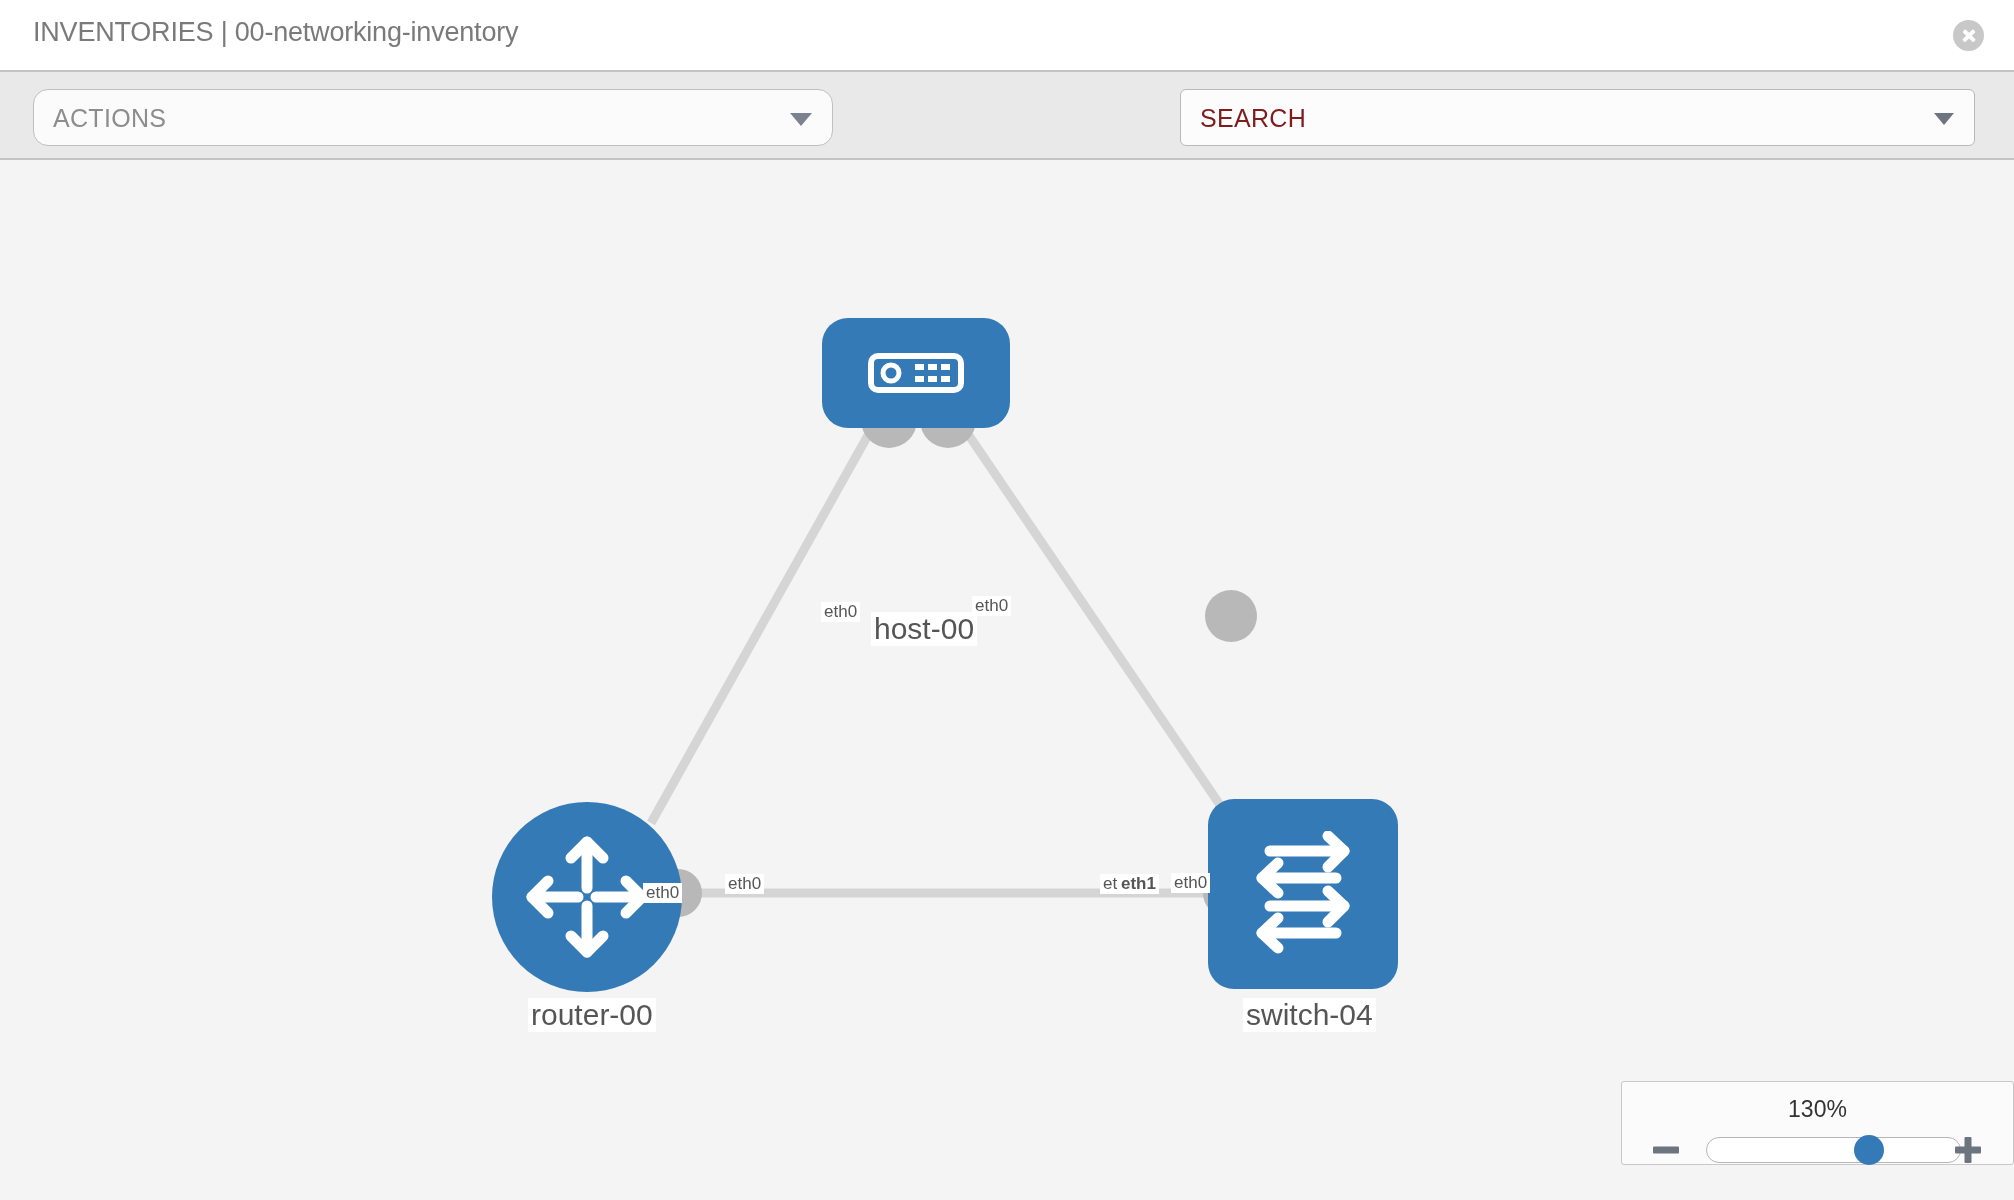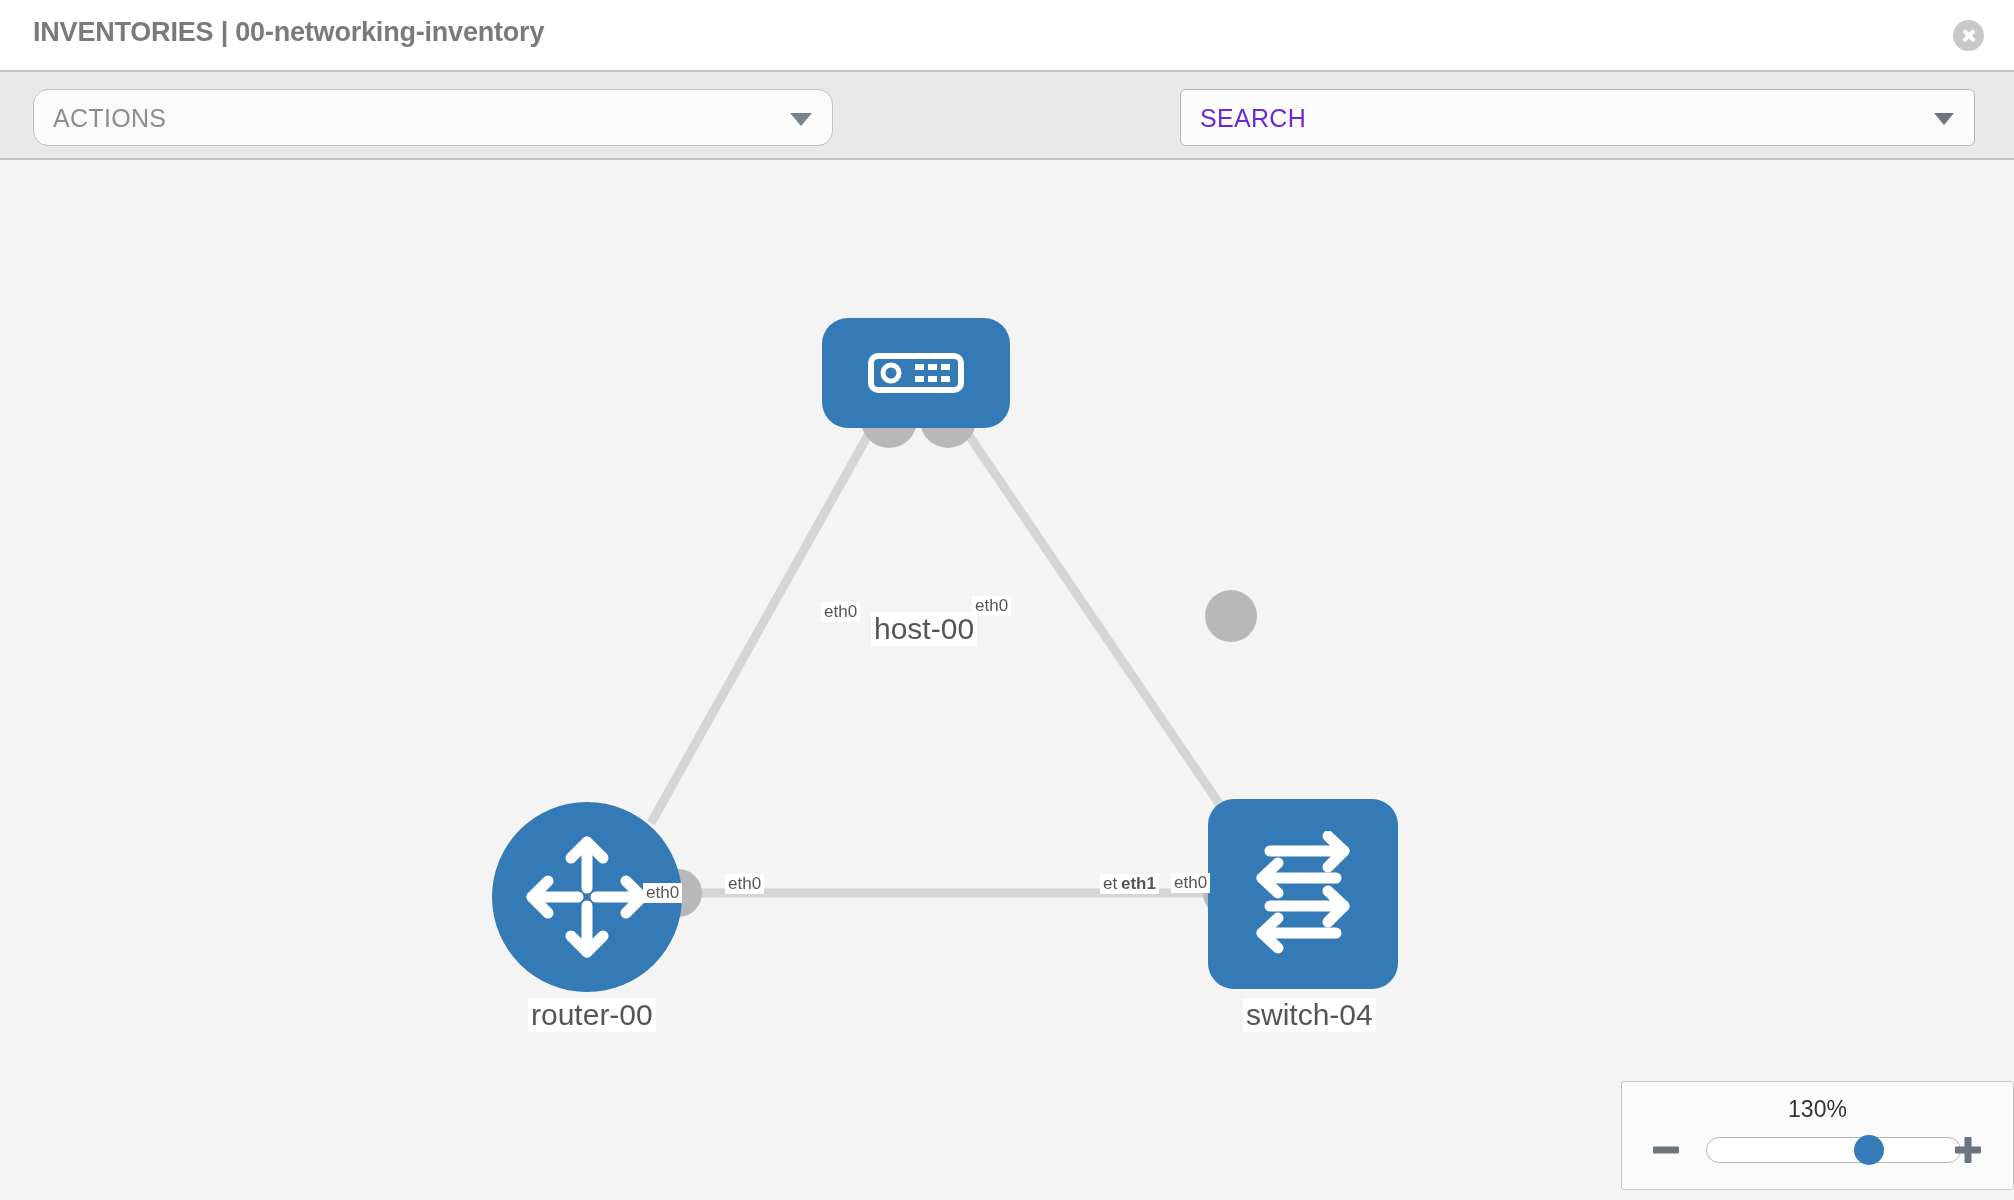--- a/index.html
+++ b/index.html
@@ -12,21 +12,21 @@
   }
 
   
   .header {
     position: absolute; left: 0; top: 0;
     width: 2014px; height: 70px;
     background: #ffffff;
   }
   .page-title {
     position: absolute; left: 33px; top: 17px;
-    font-size: 27px; font-weight: bold;
+    font-size: 27px; font-weight: normal;
     color: #7a7a7a;
     letter-spacing: -0.2px;
     white-space: nowrap;
   }
   .close-btn {
     position: absolute; right: 30px; top: 20px;
     width: 31px; height: 31px; border-radius: 50%;
     background: #c8c8c8;
     cursor: pointer;
   }
@@ -77,21 +77,21 @@
 
   .search-box {
     position: absolute; left: 1180px; top: 17px;
     width: 795px; height: 57px;
     background: #fcfcfc;
     border: 1.5px solid #b9b9b9;
     border-radius: 6px;
   }
   .search-label {
     position: absolute; left: 19px; top: 14px;
-    font-size: 25px; color: #6d28d9; letter-spacing: 0.3px;
+    font-size: 25px; color: #7f1d1d; letter-spacing: 0.3px;
   }
   .search-box .caret {
     border-left-width: 10px; border-right-width: 10px;
     border-top: 12px solid #6e7480;
   }
 
   
   .canvas {
     position: absolute; left: 0; top: 160px;
     width: 2014px; height: 1040px;
@@ -134,21 +134,21 @@
     color: #555555;
     white-space: nowrap;
     line-height: 1.05;
   }
   .lbl-node { font-size: 30px; padding: 1px 3px; }
   .lbl-if   { font-size: 17px; padding: 1px 3px; }
 
   
   .zoom-panel {
     position: absolute; left: 1621px; top: 1081px;
-    width: 393px; height: 109px;
+    width: 393px; height: 84px;
     background: #fbfbfb;
     border: 1.5px solid #c8c8c8;
     border-radius: 3px;
   }
   .zoom-level {
     position: absolute; left: 0; right: 0; top: 14px;
     text-align: center;
     font-size: 23px; color: #333333;
   }
   .zoom-minus, .zoom-plus {

